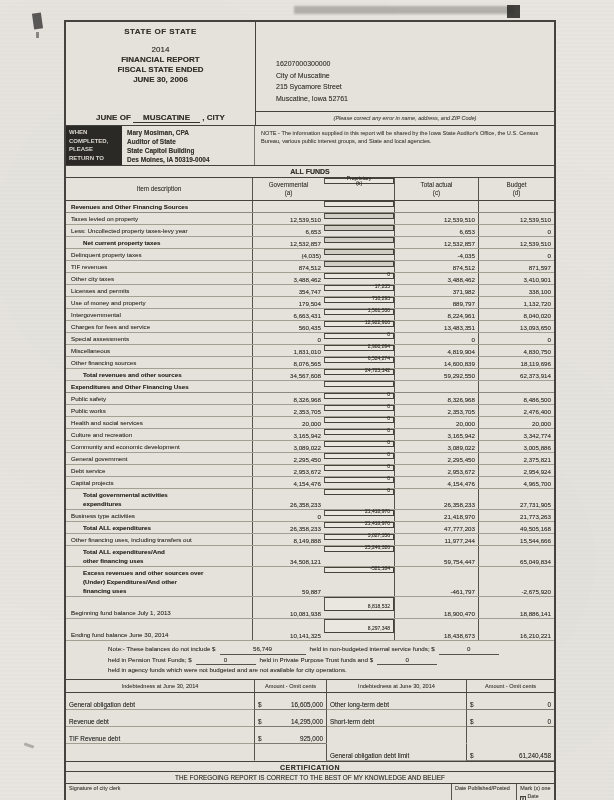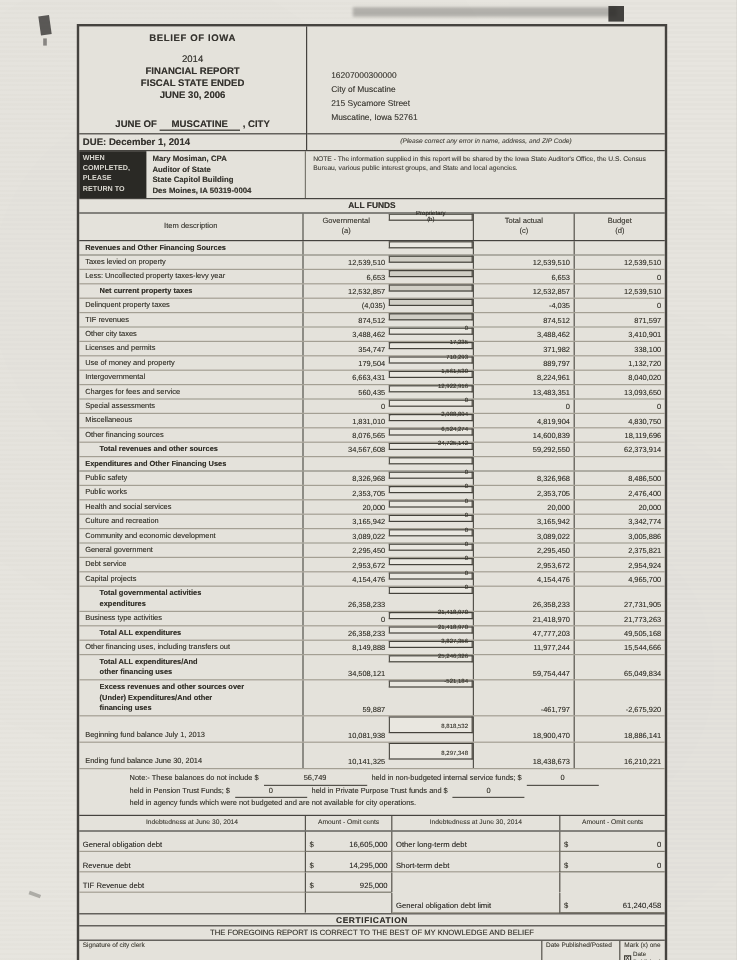--- a/index.html
+++ b/index.html
@@ -118,31 +118,30 @@
   <div class="art a3"></div>
   <div class="art a4"></div>
   <div class="art a5"></div>
   <div class="art a6"></div>
   <div class="art a7"></div>
 
   <div class="form">
 
     <div class="hdr">
       <div class="hdr-left">
-        <div class="t-state">BELIEF OF IOWA</div>
+        <div class="t-state">STATE OF STATE</div>
         <div class="t-year">2014</div>
         <div class="t-line">FINANCIAL REPORT</div>
         <div class="t-line">FISCAL STATE ENDED</div>
         <div class="t-line">JUNE 30, 2006</div>
         <div class="city-line">
           <span>JUNE OF</span>
           <span class="city-name">MUSCATINE</span>
           <span>, CITY</span>
         </div>
-        <div class="due-strip">DUE: December 1, 2014</div>
       </div>
       <div class="hdr-right">
         <div class="mail-block">
           <div>16207000300000</div>
           <div>City of Muscatine</div>
           <div>215 Sycamore Street</div>
           <div>Muscatine, Iowa 52761</div>
         </div>
         <div class="correct-strip">(Please correct any error in name, address, and ZIP Code)</div>
       </div>

